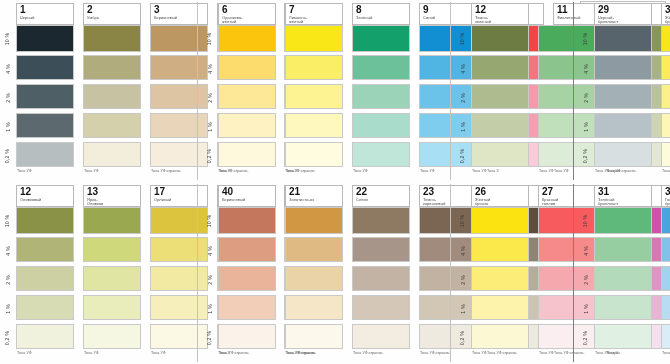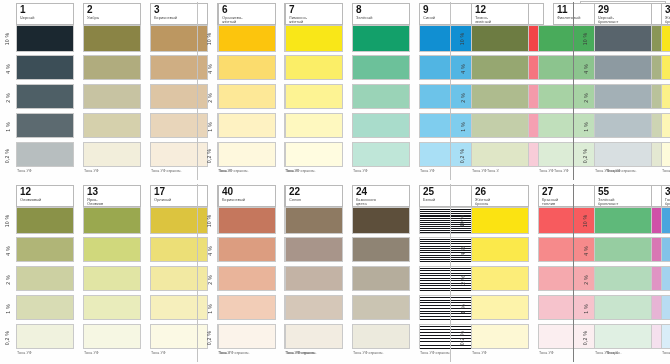--- a/index.html
+++ b/index.html
@@ -518,28 +518,58 @@
           </div>
           <div class="sw s0" title="20 Коричневый — 10 %" style="background: rgb(197, 119, 93);"></div>
           <div class="sw s1" title="20 Коричневый — 4 %" style="background: rgb(220, 157, 128);"></div>
           <div class="sw s2" title="20 Коричневый — 2 %" style="background: rgb(233, 180, 154);"></div>
           <div class="sw s3" title="20 Коричневый — 1 %" style="background: rgb(242, 205, 183);"></div>
           <div class="sw s4" title="20 Коричневый — 0,2 %" style="background: rgb(251, 243, 234);"></div>
           <div class="foot">Тона УФ огранич.</div>
         </div>
         <div class="col">
           <div class="hdr">
+            <span class="num">21</span>
+            <span class="nm">Золотисто-ох</span>
+          </div>
+          <div class="sw s0" title="21 Золотисто-ох — 10 %" style="background: rgb(209, 151, 67);"></div>
+          <div class="sw s1" title="21 Золотисто-ох — 4 %" style="background: rgb(223, 186, 131);"></div>
+          <div class="sw s2" title="21 Золотисто-ох — 2 %" style="background: rgb(235, 211, 168);"></div>
+          <div class="sw s3" title="21 Золотисто-ох — 1 %" style="background: rgb(244, 230, 198);"></div>
+          <div class="sw s4" title="21 Золотисто-ох — 0,2 %" style="background: rgb(252, 248, 236);"></div>
+          <div class="foot">Тона УФ огранич.</div>
+        </div>
+        <div class="col">
+          <div class="hdr">
             <span class="num">22</span>
             <span class="nm">Сепия</span>
           </div>
           <div class="sw s0" title="22 Сепия — 10 %" style="background: rgb(142, 122, 98);"></div>
           <div class="sw s1" title="22 Сепия — 4 %" style="background: rgb(168, 149, 138);"></div>
           <div class="sw s2" title="22 Сепия — 2 %" style="background: rgb(195, 179, 165);"></div>
           <div class="sw s3" title="22 Сепия — 1 %" style="background: rgb(213, 199, 184);"></div>
           <div class="sw s4" title="22 Сепия — 0,2 %" style="background: rgb(242, 236, 225);"></div>
+          <div class="foot">Тона УФ огранич.</div>
+        </div>
+        <div class="col">
+          <div class="hdr">
+            <span class="num">23</span>
+            <span class="nm">Темно-
+коричневый</span>
+          </div>
+          <div class="sw s0" title="23 Темно-
+коричневый — 10 %" style="background: rgb(123, 102, 83);"></div>
+          <div class="sw s1" title="23 Темно-
+коричневый — 4 %" style="background: rgb(160, 139, 124);"></div>
+          <div class="sw s2" title="23 Темно-
+коричневый — 2 %" style="background: rgb(193, 178, 162);"></div>
+          <div class="sw s3" title="23 Темно-
+коричневый — 1 %" style="background: rgb(210, 198, 181);"></div>
+          <div class="sw s4" title="23 Темно-
+коричневый — 0,2 %" style="background: rgb(238, 234, 224);"></div>
           <div class="foot">Тона УФ огранич.</div>
         </div>
         <div class="col">
           <div class="hdr">
             <span class="num">24</span>
             <span class="nm">Каминного
 цвета</span>
           </div>
           <div class="sw s0" title="24 Каминного
 цвета — 10 %" style="background: rgb(93, 79, 59);"></div>
@@ -708,21 +738,21 @@
           </div>
           <div class="pct" style="top: 113px;">
             <span>1 %</span>
           </div>
           <div class="pct" style="top: 142px;">
             <span>0,2 %</span>
           </div>
         </div>
         <div class="col">
           <div class="hdr">
-            <span class="num">55</span>
+            <span class="num">31</span>
             <span class="nm">Зелёный
 бриллиант</span>
           </div>
           <div class="sw s0" title="31 Зелёный
 бриллиант — 10 %" style="background: rgb(95, 185, 122);"></div>
           <div class="sw s1" title="31 Зелёный
 бриллиант — 4 %" style="background: rgb(150, 205, 161);"></div>
           <div class="sw s2" title="31 Зелёный
 бриллиант — 2 %" style="background: rgb(179, 218, 187);"></div>
           <div class="sw s3" title="31 Зелёный

